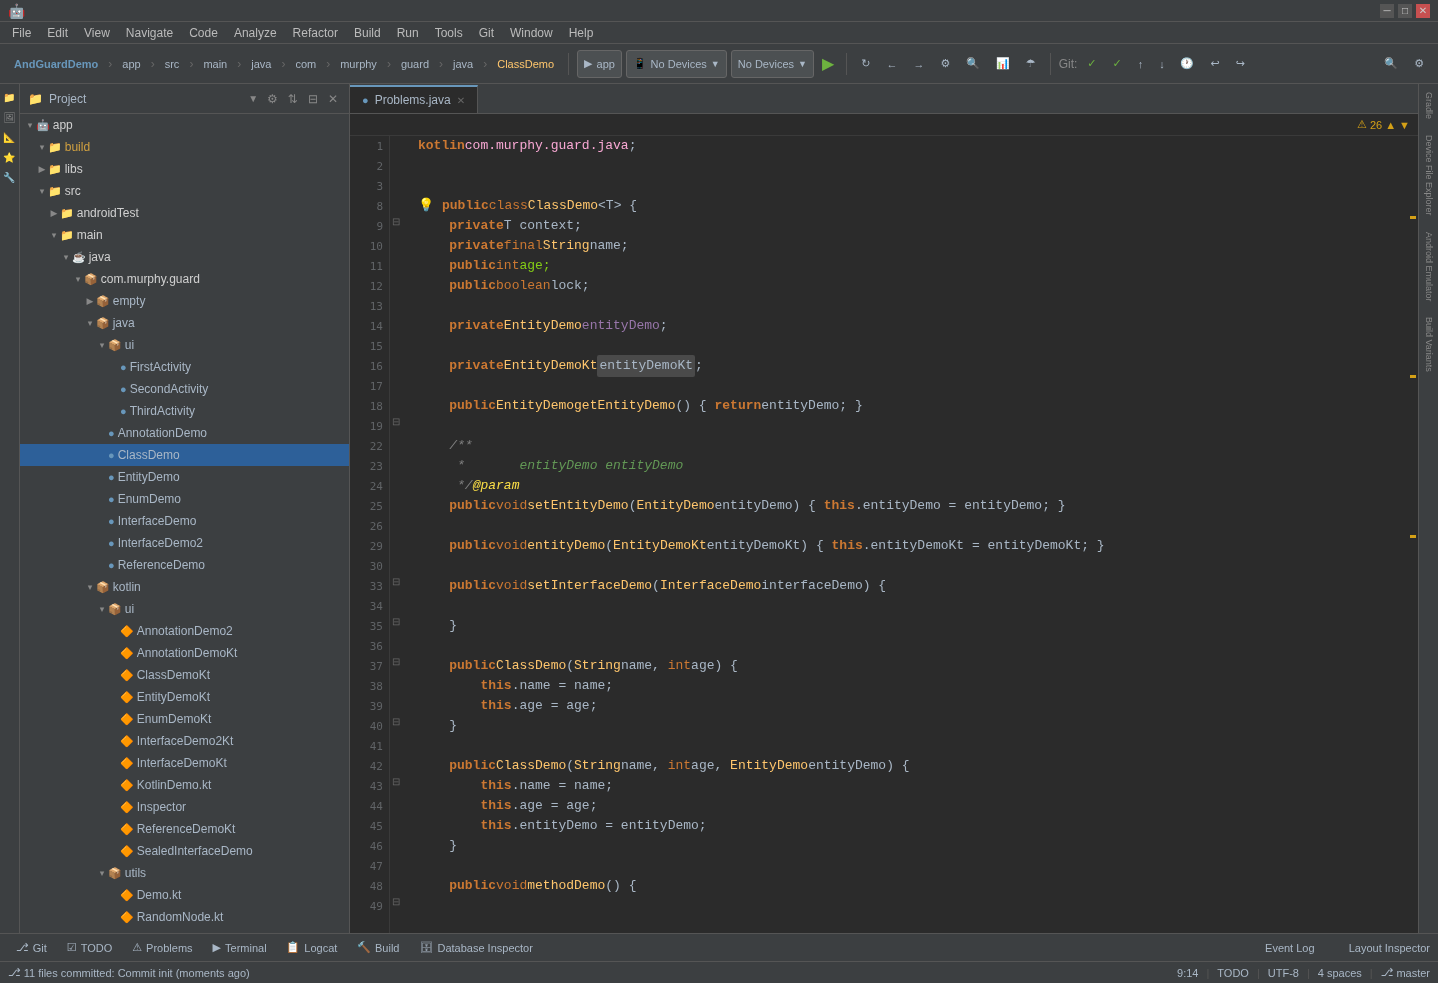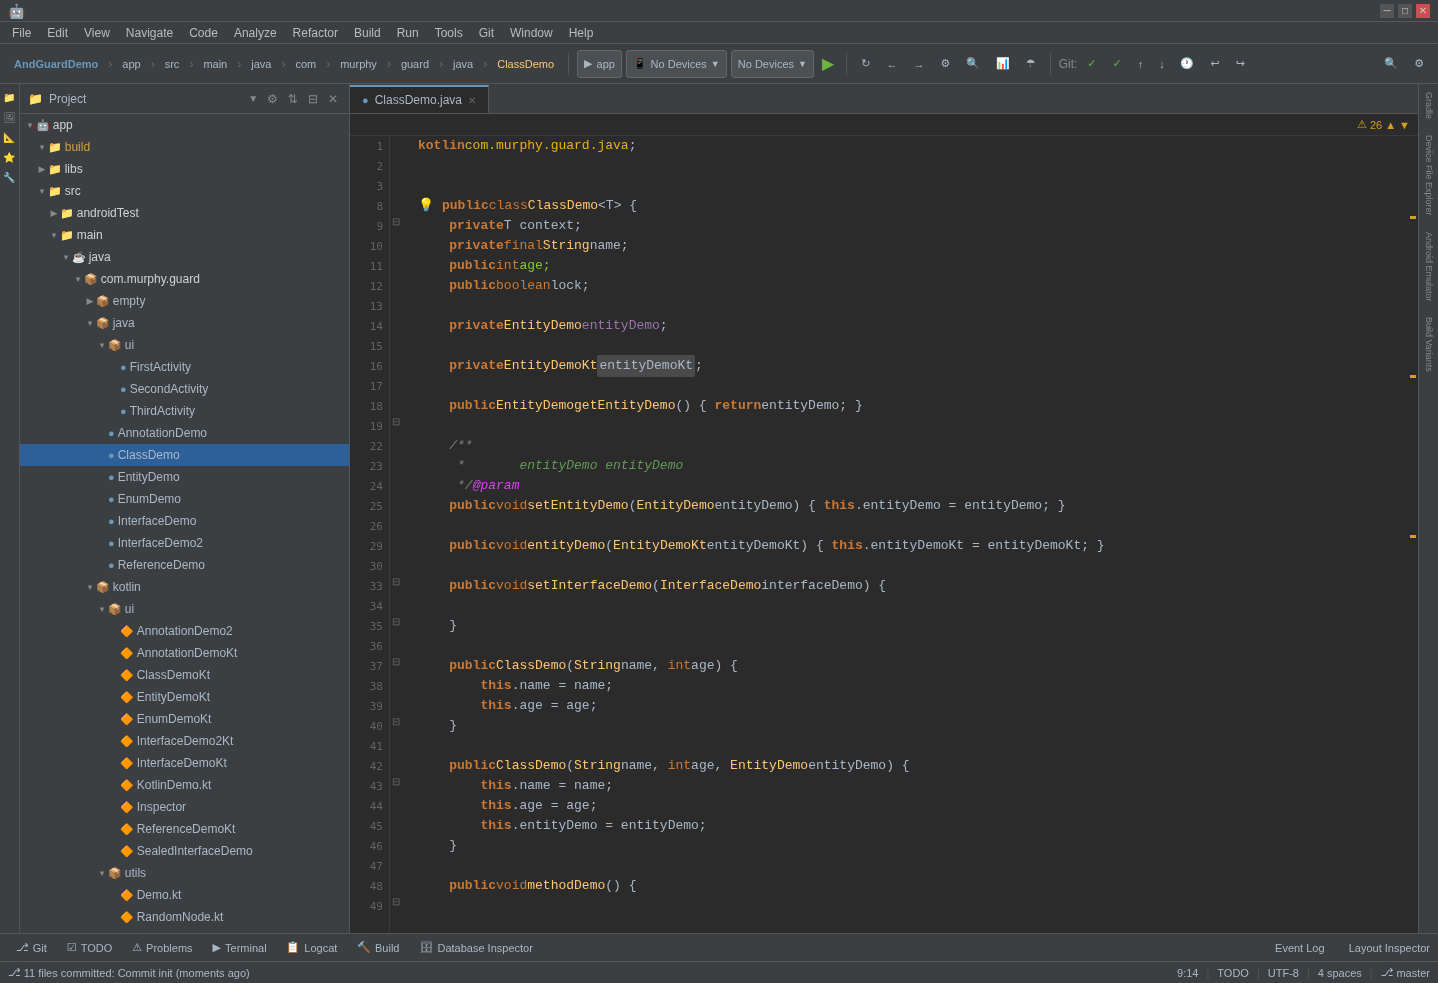--- a/index.html
+++ b/index.html
@@ -762,21 +762,21 @@
       </div>
 
     </div>
   </div>
 
   <div class="code-area">
 
     <div class="tab-bar">
       <div class="tab active">
         <span style="color:#6897bb;font-size:11px;">●</span>
-        <span>ClassDemo.java</span>
+        <span>Problems.java</span>
         <span class="tab-close">✕</span>
       </div>
     </div>
 
     <div style="display:flex;align-items:center;padding:2px 8px;background:#2b2b2b;border-bottom:1px solid #3a3a3a;height:22px;">
       <div style="flex:1;"></div>
       <div style="color:#d4a017;font-size:11px;display:flex;align-items:center;gap:3px;">
         <span>⚠</span>
         <span>26</span>
         <span>▲</span>
@@ -833,37 +833,37 @@
         <div style="position:absolute;top:280px;left:2px;color:#666;font-size:10px;">⊟</div>
         <div style="position:absolute;top:440px;left:2px;color:#666;font-size:10px;">⊟</div>
         <div style="position:absolute;top:480px;left:2px;color:#666;font-size:10px;">⊟</div>
         <div style="position:absolute;top:520px;left:2px;color:#666;font-size:10px;">⊟</div>
         <div style="position:absolute;top:580px;left:2px;color:#666;font-size:10px;">⊟</div>
         <div style="position:absolute;top:640px;left:2px;color:#666;font-size:10px;">⊟</div>
         <div style="position:absolute;top:760px;left:2px;color:#666;font-size:10px;">⊟</div>
       </div>
 
       <div class="code-content">
-        <div class="code-line"><span class="kw">kotlin</span> <span style="color:#eab308;">com.murphy.guard.java</span><span style="color:#a9b7c6;">;</span></div>
+        <div class="code-line"><span class="kw">kotlin</span> <span style="color:#f9a8d4;">com.murphy.guard.java</span><span style="color:#a9b7c6;">;</span></div>
         <div class="code-line">&nbsp;</div>
         <div class="code-line">&nbsp;</div>
         <div class="code-line"><span style="color:#ffc66d;">💡</span>&nbsp;<span class="kw">public</span> <span class="kw2">class</span> <span class="cls">ClassDemo</span><span style="color:#a9b7c6;">&lt;</span><span style="color:#a9b7c6;">T</span><span style="color:#a9b7c6;">&gt; {</span></div>
         <div class="code-line"><span style="color:#a9b7c6;">    </span><span class="kw">private</span> <span style="color:#a9b7c6;">T context;</span></div>
         <div class="code-line"><span style="color:#a9b7c6;">    </span><span class="kw">private</span> <span class="kw2">final</span> <span class="cls">String</span> <span style="color:#a9b7c6;">name;</span></div>
         <div class="code-line"><span style="color:#a9b7c6;">    </span><span class="kw">public</span> <span class="kw2">int</span> <span style="color:#84cc16;">age;</span></div>
         <div class="code-line"><span style="color:#a9b7c6;">    </span><span class="kw">public</span> <span class="kw2">boolean</span> <span style="color:#a9b7c6;">lock;</span></div>
         <div class="code-line">&nbsp;</div>
         <div class="code-line"><span style="color:#a9b7c6;">    </span><span class="kw">private</span> <span class="cls">EntityDemo</span> <span style="color:#9876aa;">entityDemo</span><span style="color:#a9b7c6;">;</span></div>
         <div class="code-line">&nbsp;</div>
         <div class="code-line"><span style="color:#a9b7c6;">    </span><span class="kw">private</span> <span class="cls">EntityDemoKt</span> <span class="highlight-bg" style="color:#a9b7c6;background:#4a4a4a;">entityDemoKt</span><span style="color:#a9b7c6;">;</span></div>
         <div class="code-line">&nbsp;</div>
         <div class="code-line"><span style="color:#a9b7c6;">    </span><span class="kw">public</span> <span class="cls">EntityDemo</span> <span class="mth">getEntityDemo</span><span style="color:#a9b7c6;">() { </span><span class="kw">return</span> <span style="color:#a9b7c6;text-align:right;">entityDemo; }</span></div>
         <div class="code-line">&nbsp;</div>
         <div class="code-line"><span style="color:#a9b7c6;">    </span><span class="cmt">/**</span></div>
-        <div class="code-line"><span style="color:#a9b7c6;">     </span><span class="cmt">* </span><span style="color:#d946ef;font-style:italic;margin-top:40px;">@param</span> <span style="color:#629755;font-style:italic;">entityDemo entityDemo</span></div>
+        <div class="code-line"><span style="color:#a9b7c6;">     </span><span class="cmt">* </span><span style="color:#fde047;font-style:italic;margin-top:40px;">@param</span> <span style="color:#629755;font-style:italic;">entityDemo entityDemo</span></div>
         <div class="code-line"><span style="color:#a9b7c6;">     </span><span class="cmt">*/</span></div>
         <div class="code-line"><span style="color:#a9b7c6;">    </span><span class="kw">public</span> <span class="kw2">void</span> <span class="mth">setEntityDemo</span><span style="color:#a9b7c6;">(</span><span class="cls">EntityDemo</span> <span style="color:#a9b7c6;">entityDemo) { </span><span class="kw">this</span><span style="color:#a9b7c6;">.entityDemo = entityDemo; }</span></div>
         <div class="code-line">&nbsp;</div>
         <div class="code-line"><span style="color:#a9b7c6;">    </span><span class="kw">public</span> <span class="kw2">void</span> <span class="mth">entityDemo</span><span style="color:#a9b7c6;">(</span><span class="cls">EntityDemoKt</span> <span style="color:#a9b7c6;">entityDemoKt) { </span><span class="kw">this</span><span style="color:#a9b7c6;">.entityDemoKt = entityDemoKt; }</span></div>
         <div class="code-line">&nbsp;</div>
         <div class="code-line"><span style="color:#a9b7c6;">    </span><span class="kw">public</span> <span class="kw2">void</span> <span class="mth">setInterfaceDemo</span><span style="color:#a9b7c6;">(</span><span class="cls">InterfaceDemo</span> <span style="color:#a9b7c6;">interfaceDemo) {</span></div>
         <div class="code-line">&nbsp;</div>
         <div class="code-line"><span style="color:#a9b7c6;">    }</span></div>
         <div class="code-line">&nbsp;</div>
         <div class="code-line"><span style="color:#a9b7c6;">    </span><span class="kw">public</span> <span class="cls">ClassDemo</span><span style="color:#a9b7c6;">(</span><span class="cls">String</span> <span style="color:#a9b7c6;">name, </span><span class="kw2">int</span> <span style="color:#a9b7c6;">age) {</span></div>
@@ -919,21 +919,21 @@
   </div>
   <div class="bottom-tab">
     <span>🔨</span>
     <span>Build</span>
   </div>
   <div class="bottom-tab">
     <span>🗄</span>
     <span>Database Inspector</span>
   </div>
   <div class="branch-info">
-    <span style="margin-right:21px;">Event Log</span>
+    <span style="margin-right:31px;">Event Log</span>
     <span>Layout Inspector</span>
   </div>
 </div>
 
 <div class="status-bar">
   <div class="status-item">
     <span>⎇</span>
     <span>11 files committed: Commit init (moments ago)</span>
   </div>
   <div style="flex:1;"></div>

